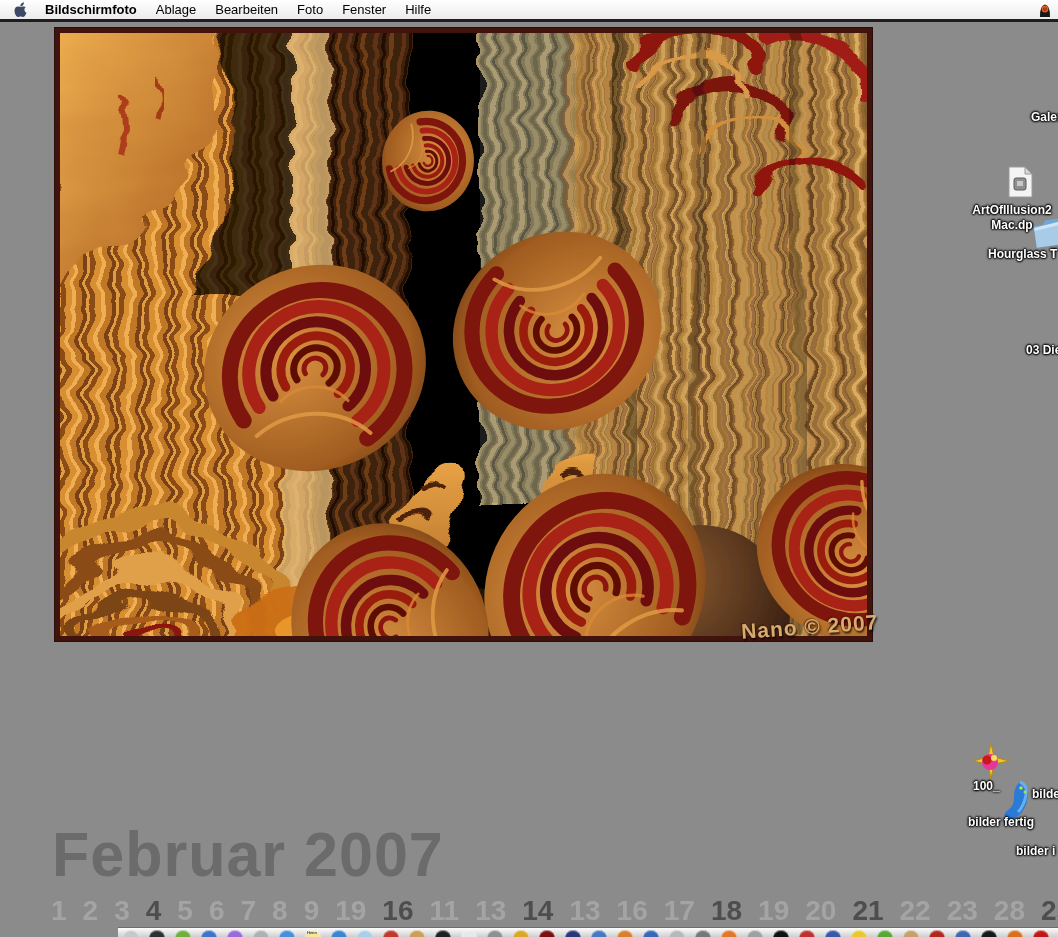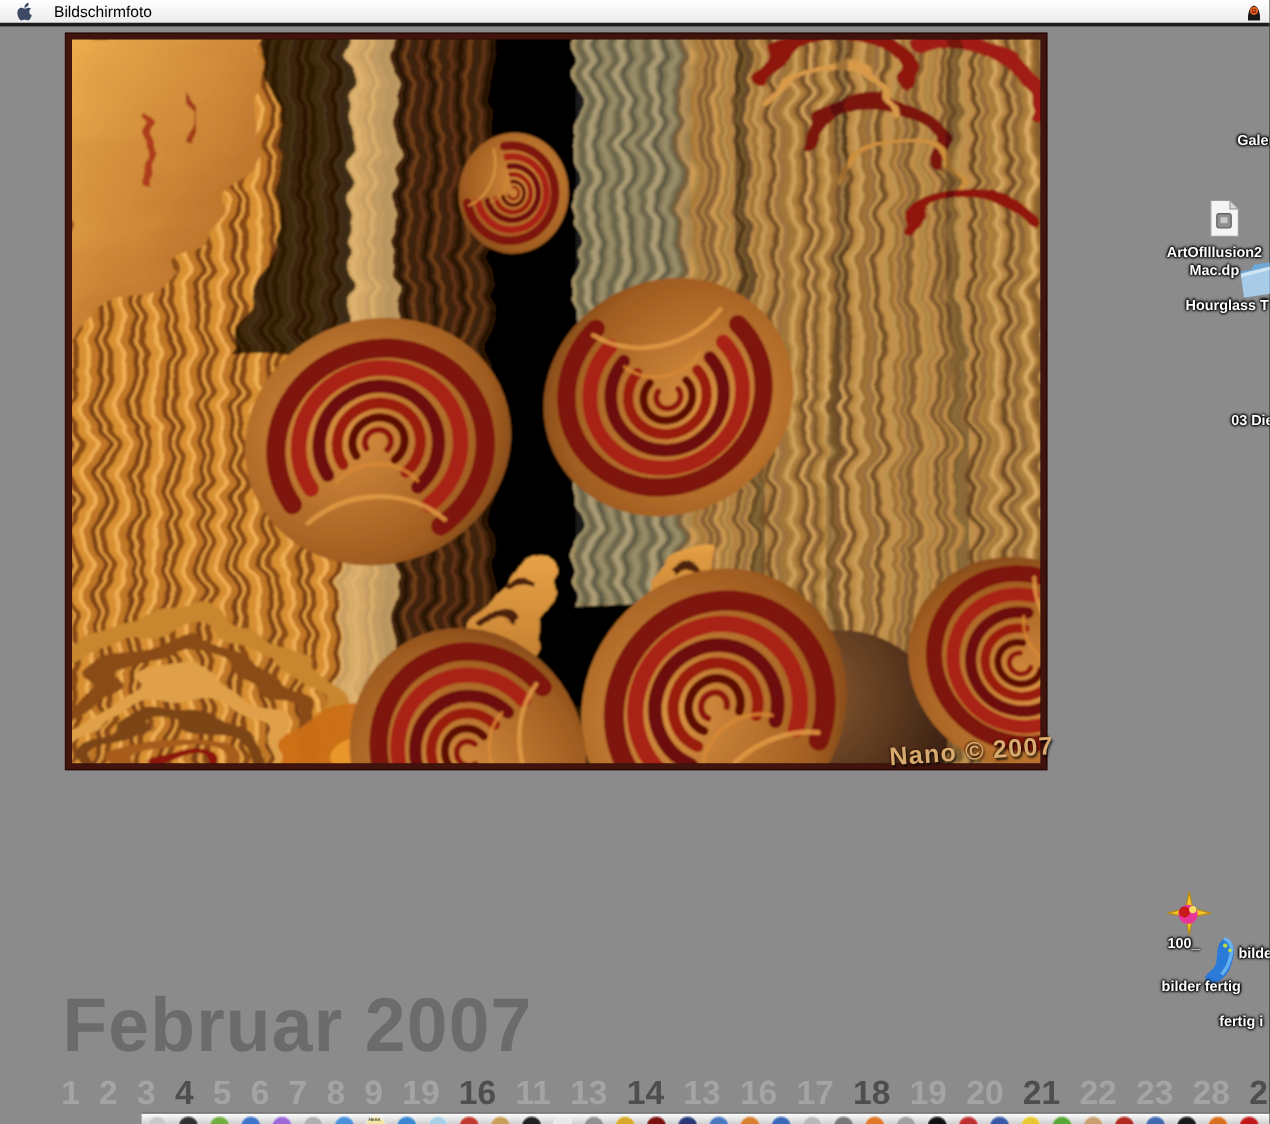--- a/index.html
+++ b/index.html
@@ -10,21 +10,21 @@
   }
   
   .menubar{
     position:absolute;top:0;left:0;right:0;height:19px;
     background:linear-gradient(#ffffff,#ebebeb);
     border-bottom:3px solid #1e1e1e;
     display:flex;align-items:center;
     font-size:13px;color:#000;z-index:50;
   }
   .apple{margin-left:13px;display:flex;align-items:center;}
-  .appname{font-weight:normal;margin-left:17px;}
+  .appname{font-weight:bold;margin-left:17px;}
   .menus{display:flex;gap:19px;margin-left:19px;}
   .menus span{cursor:default;}
   .status-icon{position:absolute;right:5px;top:1px;}
   
   .artwin{
     position:absolute;left:55px;top:28px;width:807px;height:603px;
     border:5px solid #40130c;
     box-shadow:inset 0 0 0 2px #150404, 0 0 0 1px #2a0c08;
     background:#000;z-index:5;
   }
@@ -75,20 +75,27 @@
 <body>
 
 <div class="menubar">
   <span class="apple">
     <svg width="15" height="17" viewBox="0 0 15 17">
       <path d="M10.8 1.2c-.9.1-2 .7-2.6 1.5-.5.7-1 1.7-.8 2.7 1 .1 2.1-.5 2.7-1.3.6-.8 1-1.8.7-2.9z" fill="#3d4a66"></path>
       <path d="M12.9 6.1c-1-.7-2.4-.8-3.2-.5-.6.2-1.3.5-1.8.5s-1.2-.3-2-.5C4.7 5.3 3.4 5.7 2.6 6.6 1 8.3 1.3 11.6 2.5 13.8c.6 1.1 1.5 2.4 2.6 2.3.9 0 1.3-.6 2.5-.6s1.5.6 2.5.6c1.1 0 1.9-1.2 2.5-2.3.4-.8.6-1.2.9-2-2.4-.9-2.8-4.3-.6-5.7z" fill="#3d4a66"></path>
     </svg>
   </span>
   <span class="appname">Bildschirmfoto</span>
+  <span class="menus">
+    <span>Ablage</span>
+    <span>Bearbeiten</span>
+    <span>Foto</span>
+    <span>Fenster</span>
+    <span>Hilfe</span>
+  </span>
   <span class="status-icon">
     <svg width="16" height="18" viewBox="0 0 16 18">
       <path d="M3 16 Q2.5 5 8 3.5 Q13.5 5 13 16 Z" fill="#181818"></path>
       <circle cx="8" cy="8" r="3.4" fill="#e06020"></circle>
       <path d="M6.3 8.6 q1.7 1.4 3.4 0" stroke="#7a1408" stroke-width="1" fill="none"></path>
       <circle cx="6.9" cy="7.2" r=".6" fill="#501000"></circle>
       <circle cx="9.1" cy="7.2" r=".6" fill="#501000"></circle>
     </svg>
   </span>
 </div>
@@ -273,21 +280,21 @@
     <path d="M20 2 Q28 5 26 15 Q24 26 18 32" fill="none" stroke="#66b0ee" stroke-width="3"></path>
     <circle cx="21" cy="8" r="1.8" fill="#bede3c"></circle>
     <circle cx="25" cy="12" r="1.5" fill="#bede3c"></circle>
     <path d="M6 38 q-4 2 -2 4 q4 2 8 -2" fill="#2a7ad8"></path>
   </svg>
 </span>
 <span class="desk-label" style="left:1032px;top:787px;">bilder</span>
 
 <span class="desk-label" style="left:968px;top:815px;">bilder fertig</span>
 
-<span class="desk-label" style="left:1016px;top:844px;">fertig i</span>
+<span class="desk-label" style="left:1016px;top:844px;">bilder i</span>
 
 <div class="cal-title">Februar 2007</div>
 <div class="days">
     <span class="">1</span>
     <span class="">2</span>
     <span class="">3</span>
     <span class="em">4</span>
     <span class="">5</span>
     <span class="">6</span>
     <span class="">7</span>

